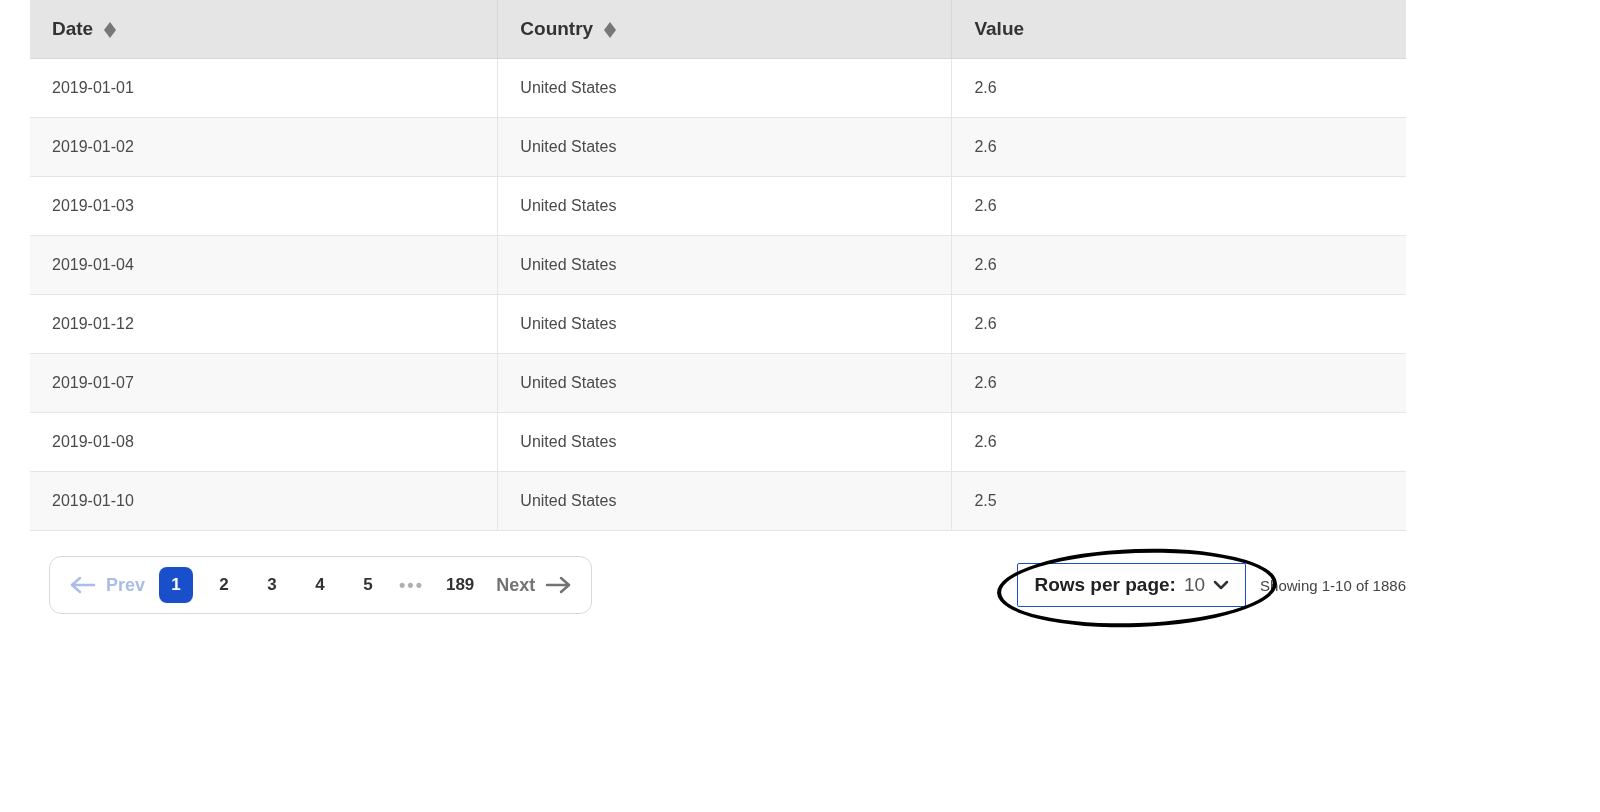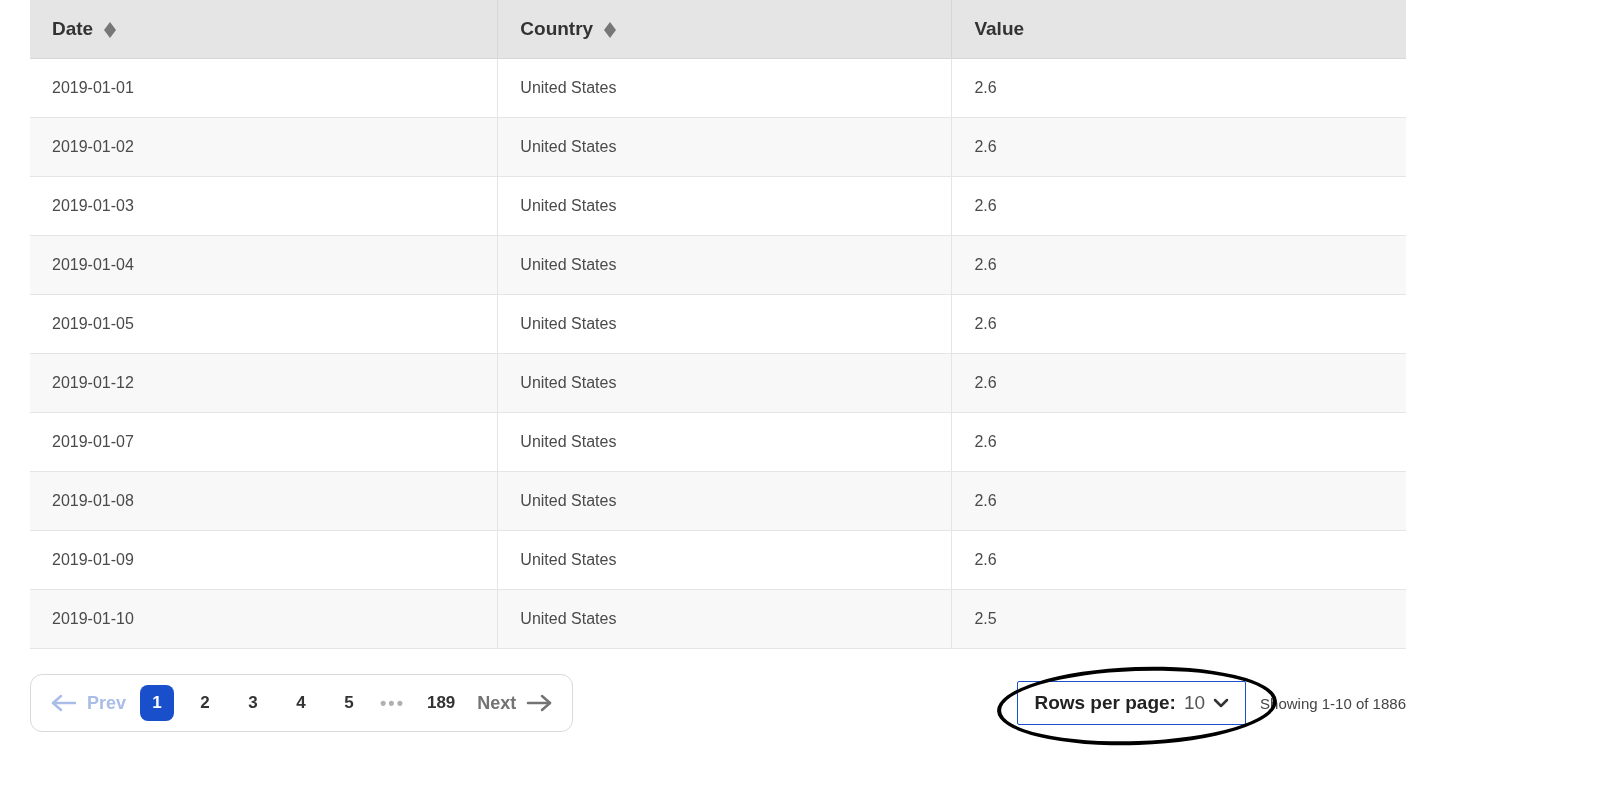--- a/index.html
+++ b/index.html
@@ -44,20 +44,21 @@
 
   .col-date   { width: 34%; }
   .col-country{ width: 33%; }
   .col-value  { width: 33%; }
 
   .footer {
     display: flex;
     align-items: center;
     justify-content: space-between;
     margin-top: 25px;
+    margin-left: 19px;
   }
   .pager {
     display: flex;
     align-items: center;
     border: 1px solid #d9d9d9;
     border-radius: 12px;
     padding: 10px 20px;
     gap: 14px;
     font-size: 18px;
     font-weight: 600;
@@ -154,41 +155,31 @@
           <td class="col-date">2019-01-03</td>
           <td class="col-country">United States</td>
           <td class="col-value">2.6</td>
         </tr>
         <tr>
           <td class="col-date">2019-01-04</td>
           <td class="col-country">United States</td>
           <td class="col-value">2.6</td>
         </tr>
         <tr>
-          <td class="col-date">2019-01-05</td>
-          <td class="col-country">United States</td>
-          <td class="col-value">2.6</td>
-        </tr>
-        <tr>
           <td class="col-date">2019-01-12</td>
           <td class="col-country">United States</td>
           <td class="col-value">2.6</td>
         </tr>
         <tr>
           <td class="col-date">2019-01-07</td>
           <td class="col-country">United States</td>
           <td class="col-value">2.6</td>
         </tr>
         <tr>
           <td class="col-date">2019-01-08</td>
-          <td class="col-country">United States</td>
-          <td class="col-value">2.6</td>
-        </tr>
-        <tr>
-          <td class="col-date">2019-01-09</td>
           <td class="col-country">United States</td>
           <td class="col-value">2.6</td>
         </tr>
         <tr>
           <td class="col-date">2019-01-10</td>
           <td class="col-country">United States</td>
           <td class="col-value">2.5</td>
         </tr>
       </tbody>
   </table>

